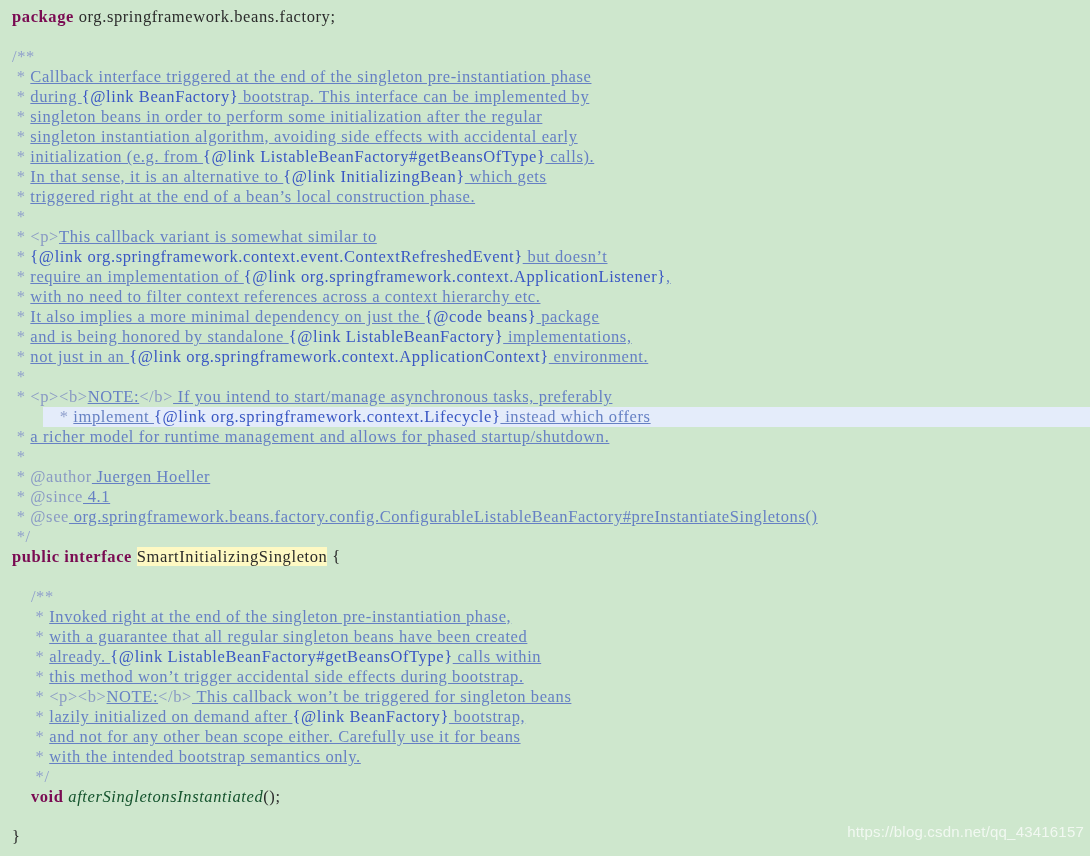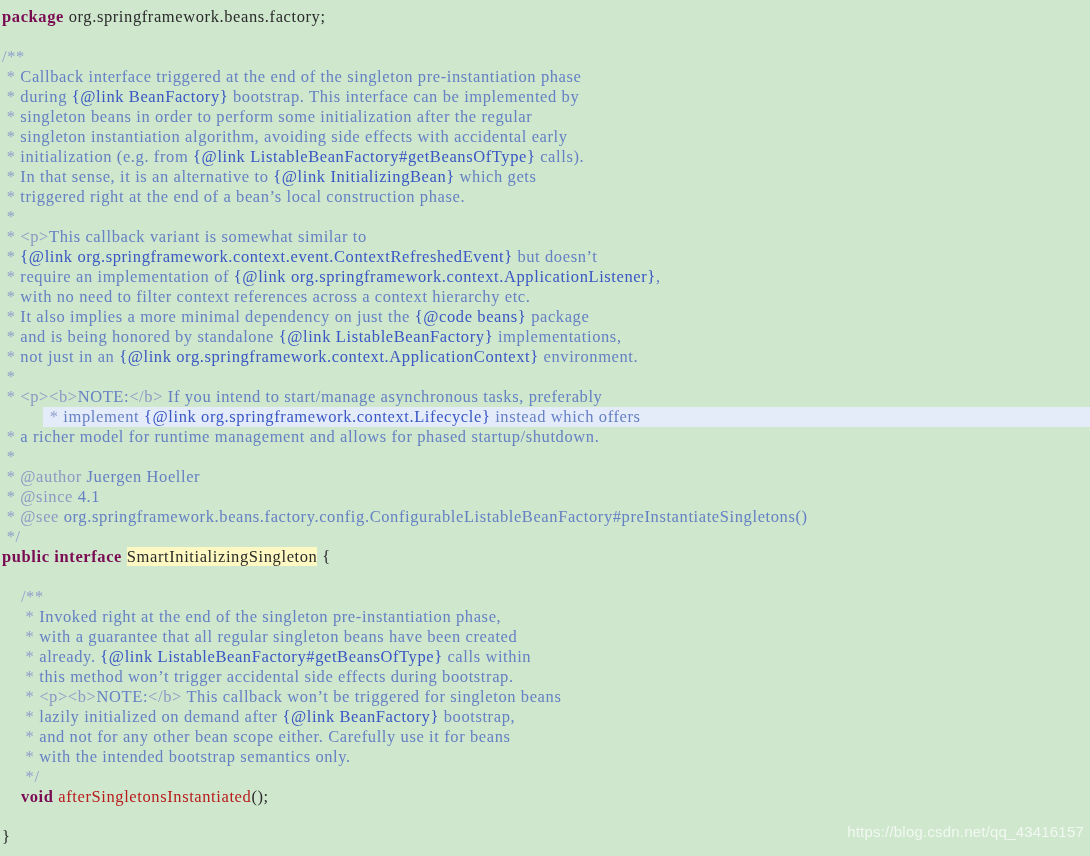--- a/index.html
+++ b/index.html
@@ -25,34 +25,34 @@
   .code {
     font-family: "Liberation Serif", "DejaVu Serif", serif;
     font-size: 16.5px;
     line-height: 20px;
     letter-spacing: 0.6px;
     white-space: pre;
     color: #303030;
   }
   .line {
     height: 20px;
-    padding-left: 2px;
+    padding-left: 12px;
     box-sizing: border-box;
     white-space: pre;
   }
   .line.highlight {
     background: #e4ecfa;
     width: 1090px;
     margin-left: 43px;
   }
   
   .kw       { color: #7a0b52; font-weight: bold; }
   .type     { color: #2b2b2b; background: #fef9c3; }
-  .ident    { color: #b91c1c; }
-  .cmt      { color: #6680c4; }
+  .ident    { color: #14532d; font-style: italic; }
+  .cmt      { color: #6680c4; text-decoration: underline; }
   .cmt-dim  { color: #8f9fcc; }
   .cmt-tag  { color: #8a9ac4; }
   .link     { color: #3a57c4; }
   .plain    { color: #2b2b2b; }
   .punct    { color: #2b2b2b; }
 
   #watermark {
     position: absolute;
     right: 6px;
     bottom: 16px;

